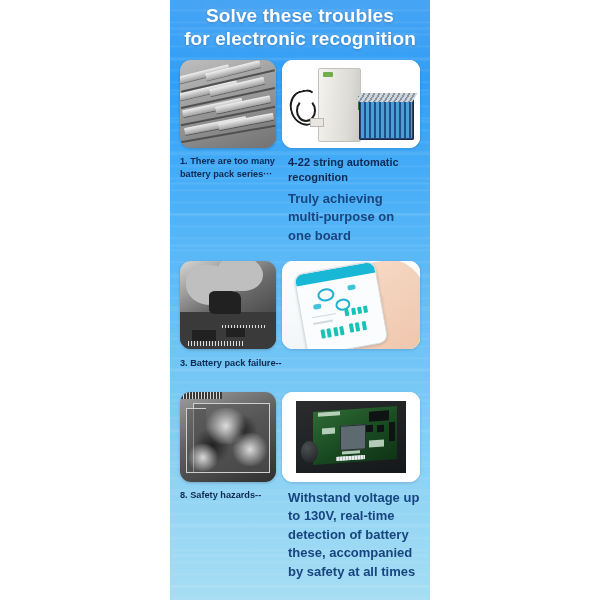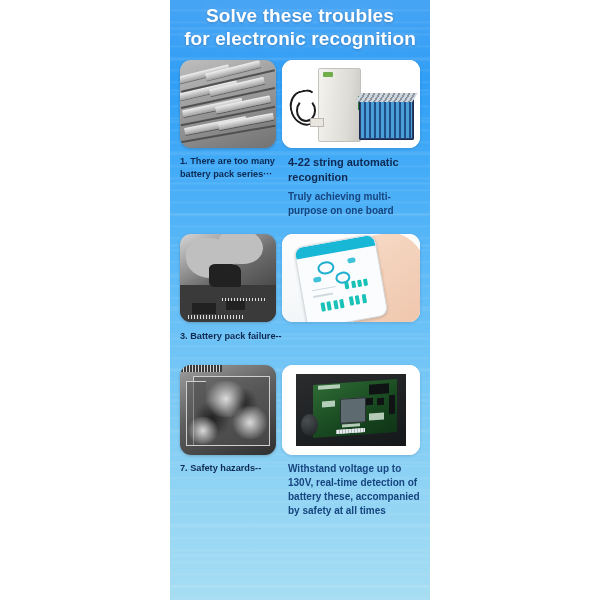--- a/index.html
+++ b/index.html
@@ -157,21 +157,21 @@
   .left{width:102px;flex:0 0 102px;padding-right:6px;}
   .right{flex:1 1 auto;}
   .lead{
     color:#0e2a52;font-weight:bold;font-size:9.2px;line-height:1.35;
   }
   .head{
     color:#0e2a52;font-weight:bold;font-size:11px;line-height:1.35;
     margin:0 0 5px 0;
   }
   .body{
-    color:#17457f;font-weight:bold;font-size:10px;line-height:1.42;
+    color:#17457f;font-weight:bold;font-size:13px;line-height:1.42;
   }
   .blk2 .trow{padding-top:8px;}
 </style>
 </head>
 <body>
 
 <div id="stage">
 
   <div id="panel">
     <div id="streaks"></div>
@@ -308,21 +308,21 @@
               <div class="sil" style="left:42%;top:70%;width:16%;height:4%"></div>
               <div class="hdr" style="left:36%;top:76%;width:26%;height:6%"></div>
               <div class="cap"></div>
             </div>
           </div>
         </div>
 
       </div>
       <div class="trow">
         <div class="left">
-          <div class="lead">7. Safety hazards--</div>
+          <div class="lead">8. Safety hazards--</div>
         </div>
         <div class="right">
           <div class="body">Withstand voltage up to 130V, real-time detection of battery these, accompanied by safety at all times</div>
         </div>
       </div>
     </div>
 
   </div>
 </div>
 

